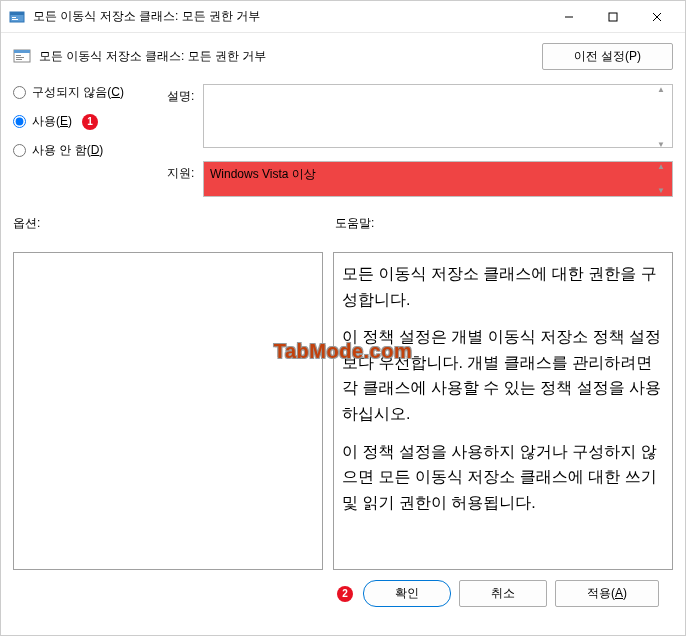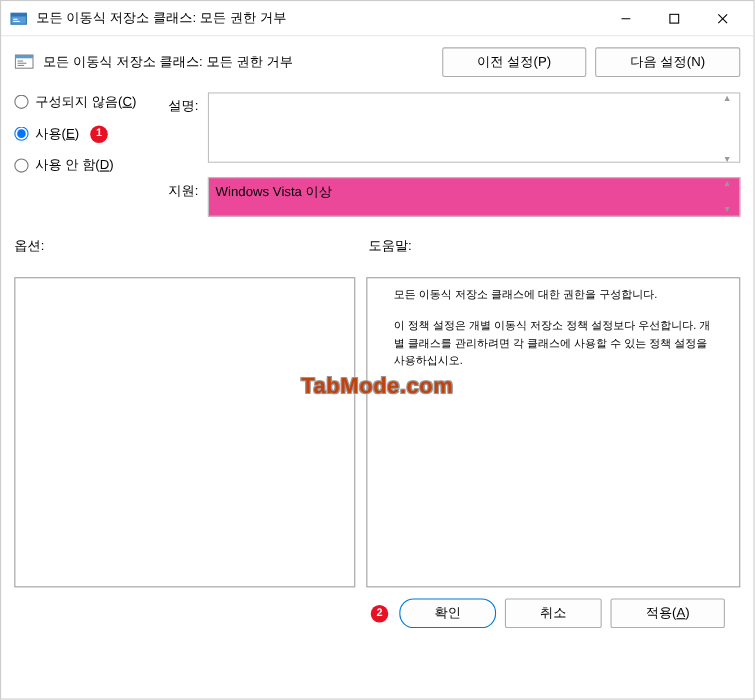--- a/index.html
+++ b/index.html
@@ -50,20 +50,21 @@
       background: #fdfdfd;
       padding: 4px 31px;
       font-size: 12px;
       cursor: pointer;
       border-radius: 2px;
       font-family: inherit;
     }
     .btn.primary { border-color: #0078d7; border-radius: 13px; }
     .main-area {
       display: flex;
+      gap: 14px;
       margin-bottom: 8px;
     }
     .radio-col {
       width: 140px;
       padding-top: 0;
     }
     .radio-row {
       display: flex;
       align-items: center;
       margin-bottom: 12px;
@@ -103,21 +104,21 @@
       background: #fff;
       resize: none;
       padding: 4px;
       font-family: inherit;
       font-size: 12px;
     }
     .support-box {
       width: 100%;
       height: 36px;
       border: 1px solid #c0c0c0;
-      background: #ec4899;
+      background: #ef4444;
       padding: 4px 6px;
       font-size: 12px;
       display: flex;
       align-items: flex-start;
     }
     .spinner {
       position: absolute;
       right: 2px; top: 2px; bottom: 2px;
       width: 14px;
       display: flex; flex-direction: column;
@@ -133,23 +134,23 @@
       margin-bottom: 20px;
     }
     .labels-row .opt-label { width: 322px; font-size: 12px; }
     .labels-row .help-label { flex: 1; font-size: 12px; }
     .panels-row {
       display: flex;
       gap: 10px;
     }
     .panel {
       border: 1px solid #a0a0a0;
-      height: 282px;
-      padding: 8px 24px;
-      font-size: 10px;
+      height: 318px;
+      padding: 8px 8px;
+      font-size: 16px;
       line-height: 1.6;
       overflow: auto;
     }
     .options-panel { width: 310px; }
     .help-panel { flex: 1; }
     .help-panel p { margin-bottom: 12px; }
     .footer {
       display: flex;
       justify-content: flex-end;
       align-items: center;
@@ -205,21 +206,20 @@
     <svg class="header-icon" viewBox="0 0 18 18">
       <rect x="1" y="2" width="16" height="12" fill="#fff" stroke="#888"></rect>
       <rect x="1" y="2" width="16" height="3" fill="#5b9bd5"></rect>
       <rect x="3" y="7" width="5" height="1" fill="#888"></rect>
       <rect x="3" y="9" width="8" height="1" fill="#888"></rect>
       <rect x="3" y="11" width="6" height="1" fill="#888"></rect>
     </svg>
     <span class="header-title">모든 이동식 저장소 클래스: 모든 권한 거부</span>
     <div class="nav-buttons">
       <button class="btn"><span>이전 설정(P)</span></button>
-      <button class="btn"><span>다음 설정(N)</span></button>
     </div>
   </div>
 
   <div class="main-area">
     <div class="radio-col">
       <label class="radio-row">
         <input type="radio" name="cfg" style="">
         <span class="radio-label">구성되지 않음(<u>C</u>)</span>
       </label>
       <label class="radio-row">
@@ -262,20 +262,21 @@
   <div class="labels-row">
     <span class="opt-label">옵션:</span>
     <span class="help-label">도움말:</span>
   </div>
 
   <div class="panels-row">
     <div class="panel options-panel"></div>
     <div class="panel help-panel">
       <p>모든 이동식 저장소 클래스에 대한 권한을 구성합니다.</p>
       <p>이 정책 설정은 개별 이동식 저장소 정책 설정보다 우선합니다. 개별 클래스를 관리하려면 각 클래스에 사용할 수 있는 정책 설정을 사용하십시오.</p>
+      <p>이 정책 설정을 사용하지 않거나 구성하지 않으면 모든 이동식 저장소 클래스에 대한 쓰기 및 읽기 권한이 허용됩니다.</p>
     </div>
   </div>
 
   <div class="footer">
     <span class="badge">2</span>
     <button class="btn primary"><span>확인</span></button>
     <button class="btn"><span>취소</span></button>
     <button class="btn">적용(<u>A</u>)</button>
   </div>
 </div>

